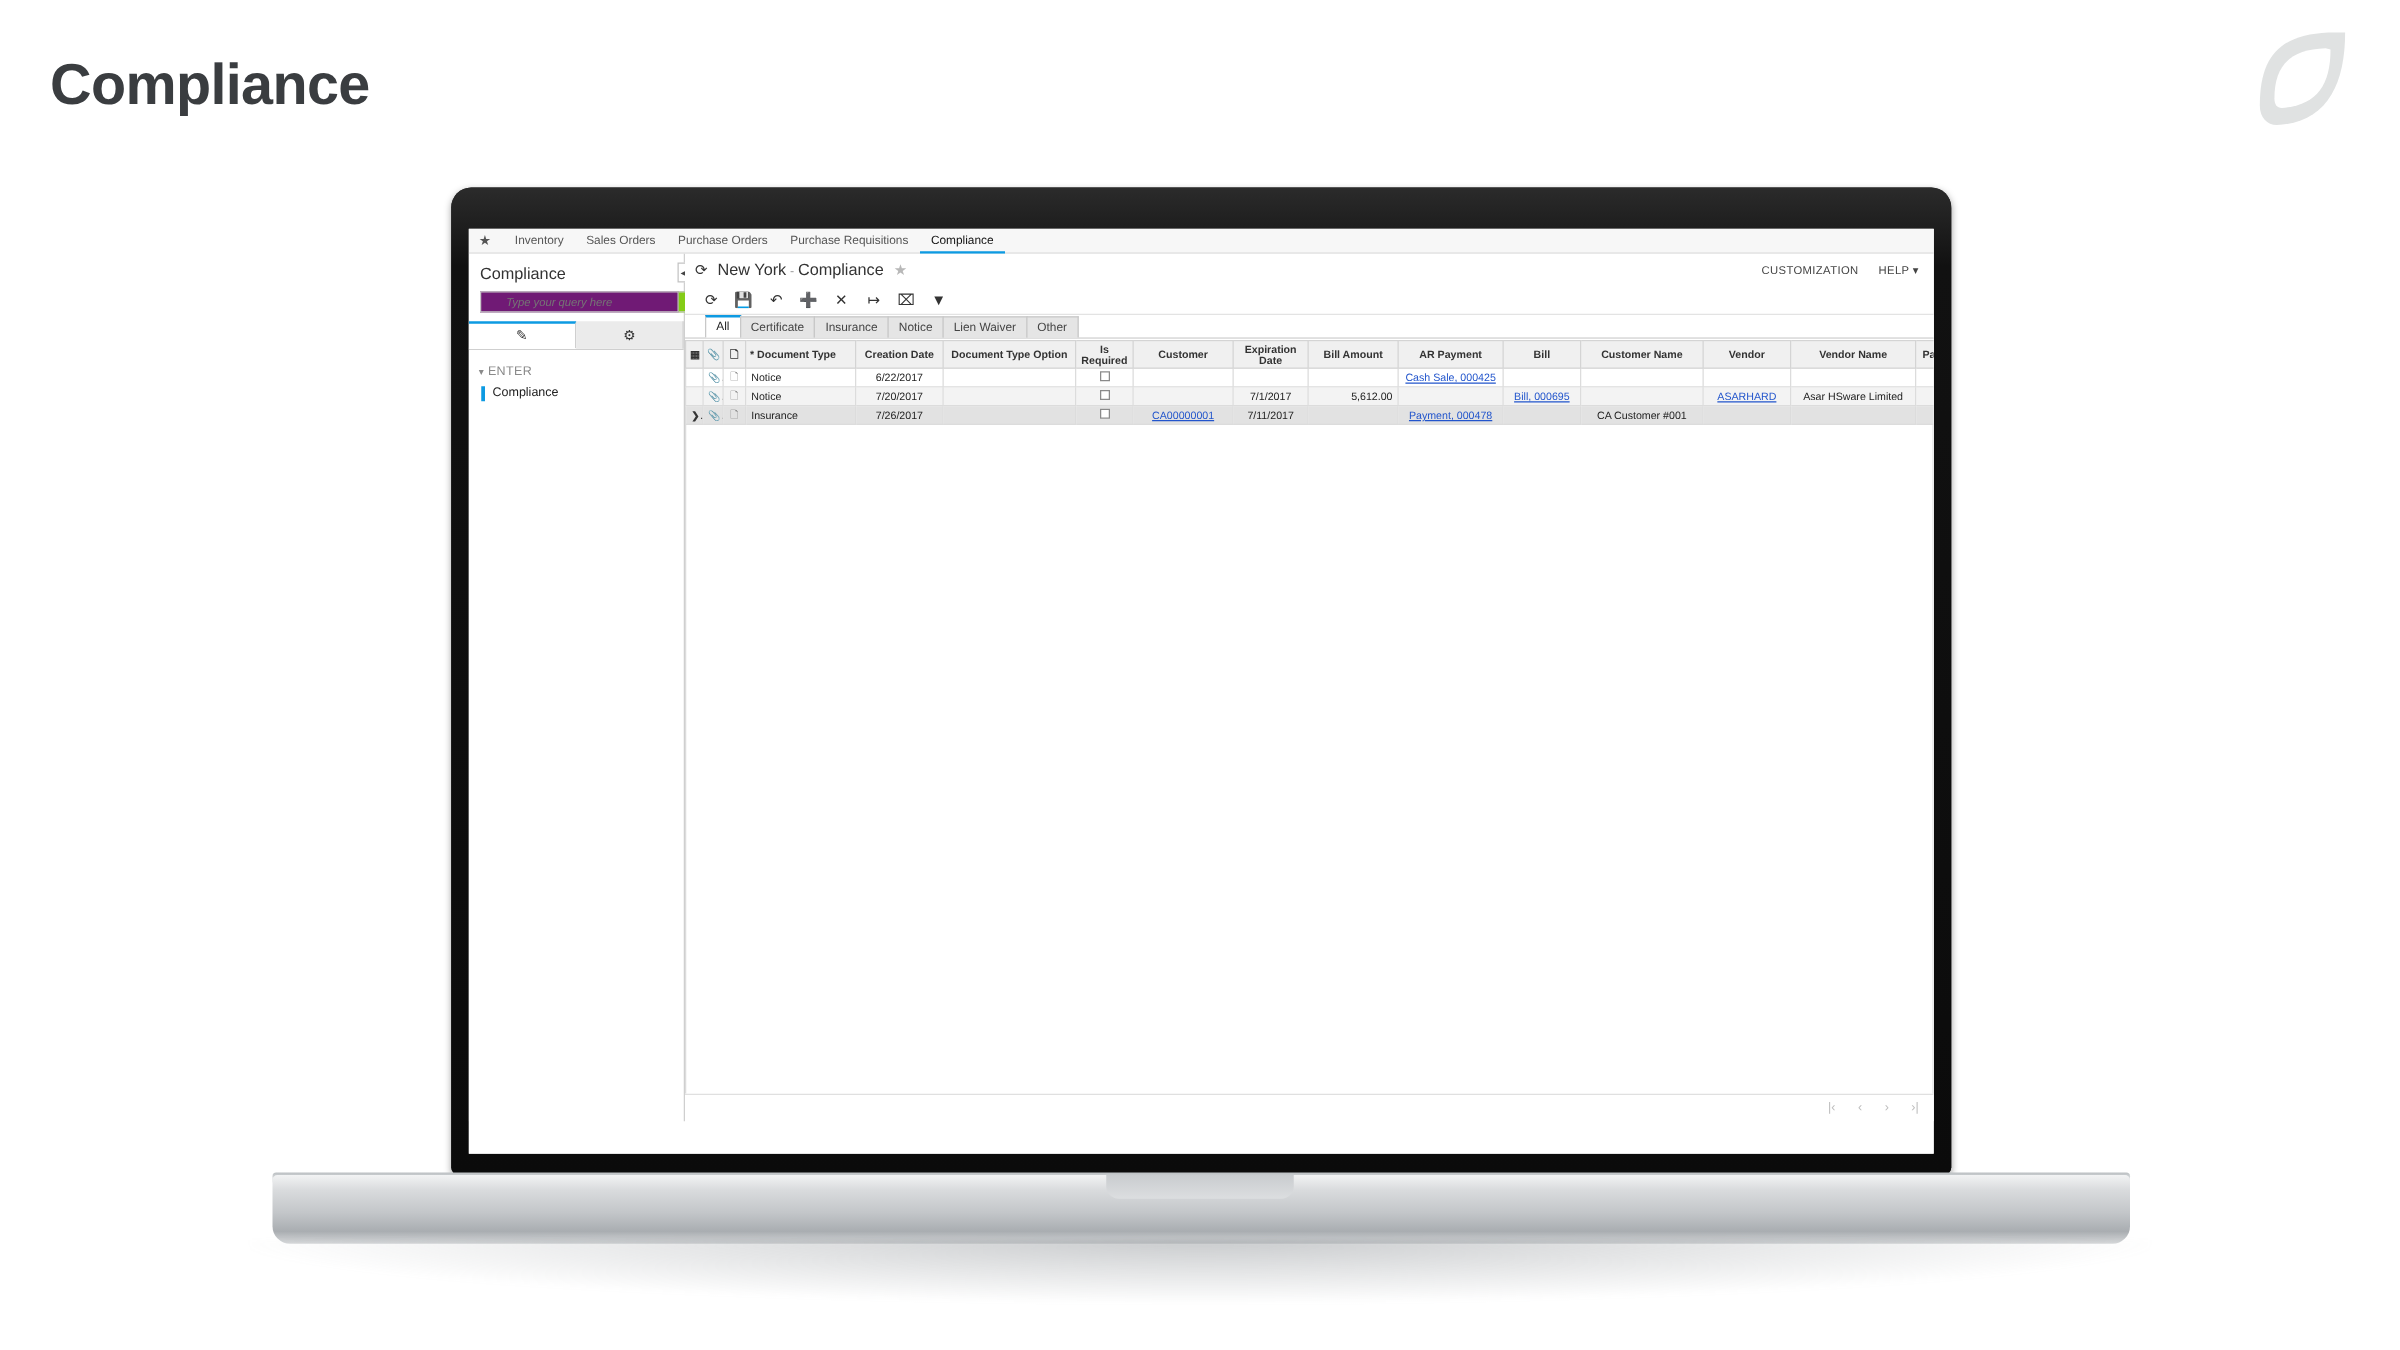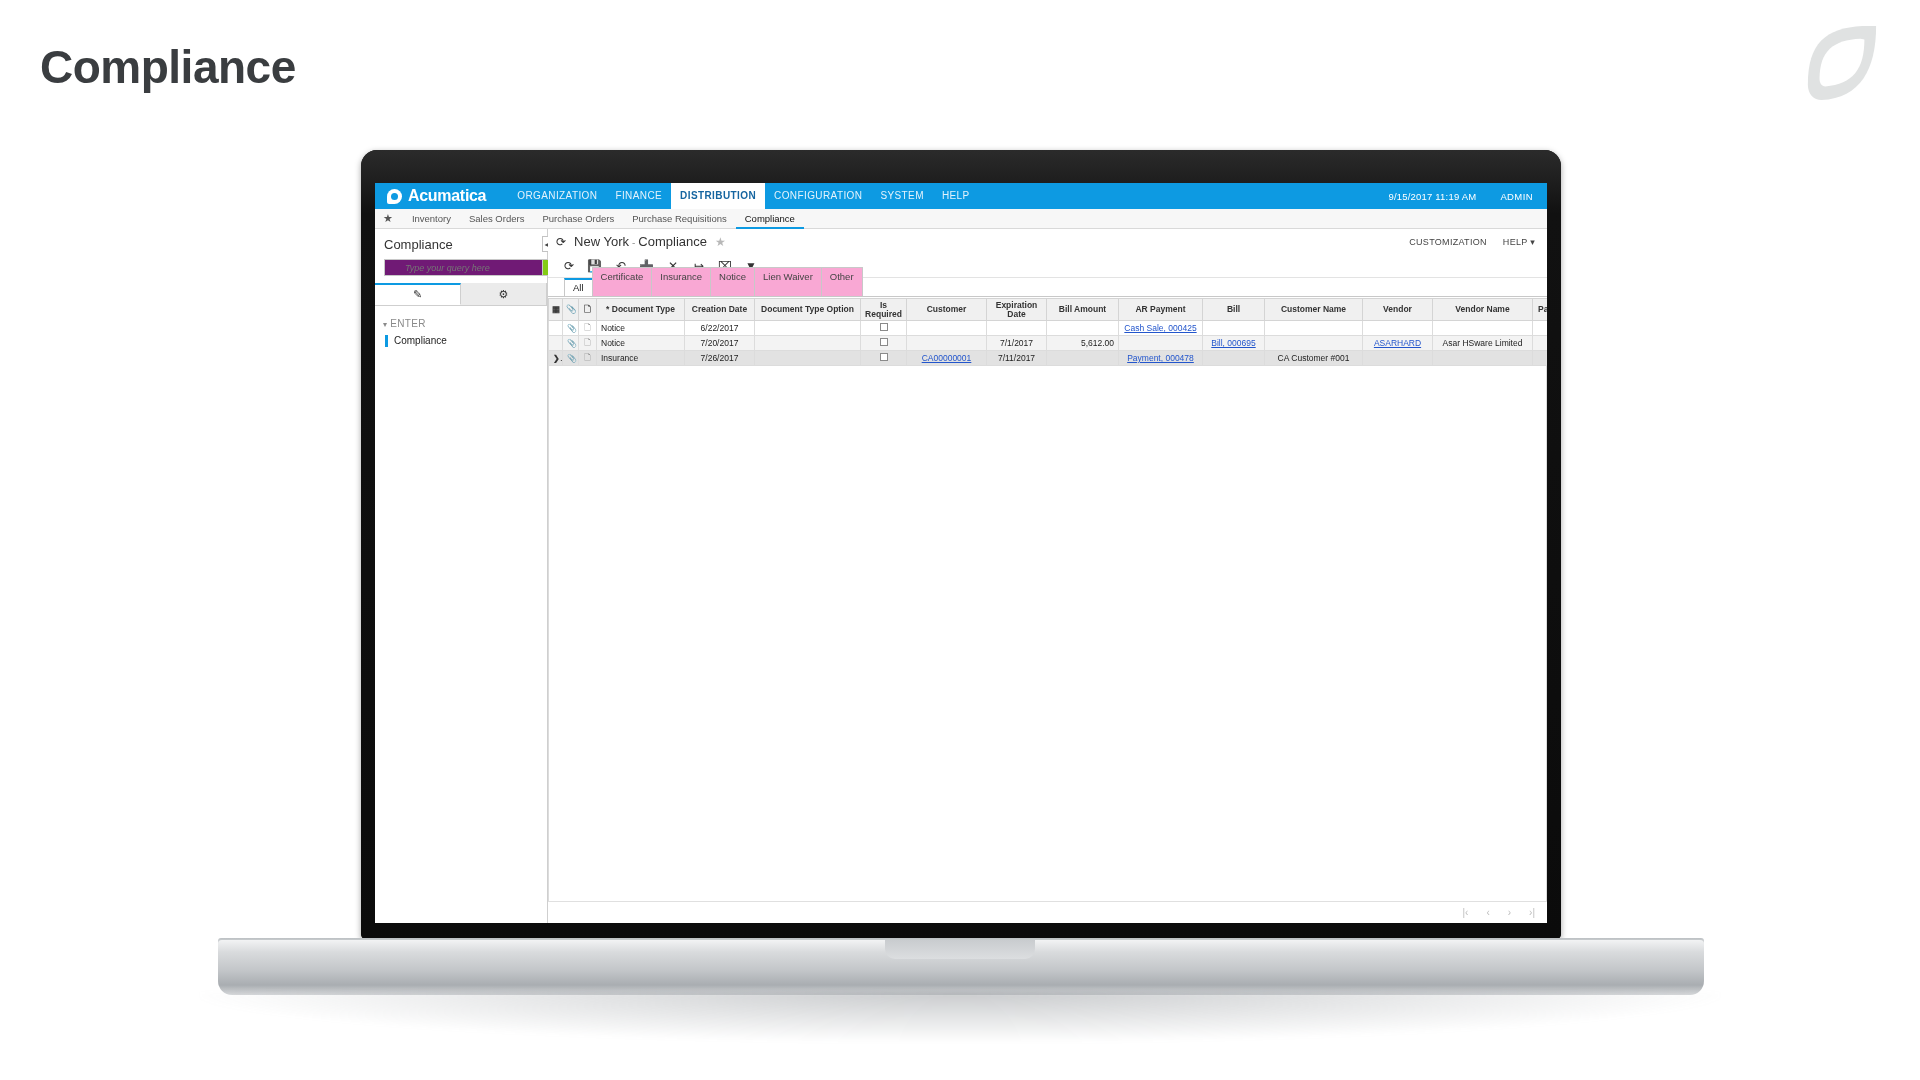--- a/index.html
+++ b/index.html
@@ -141,35 +141,35 @@
   .hdr-link { font-size:9px; color:#444; letter-spacing:.3px; }
 
   .toolbar { display:flex; align-items:center; height:24px; padding-left:8px;
              border-bottom:1px solid #e3e3e3; }
   .tb-ico { width:26px; height:22px; display:flex; align-items:center; justify-content:center;
             font-size:12px; color:#333; }
   .tb-ico.disabled { color:#c2c2c2; }
 
   .tabstrip { display:flex; align-items:flex-end; height:19px; padding-left:16px;
               border-bottom:1px solid #c8c8c8; background:#fff; }
-  .tab { font-size:9.5px; color:#444; padding:0 8px; height:29px; line-height:17px;
-         background:#f9a8d4; border:1px solid #c8c8c8; border-bottom:none; margin-right:-1px; }
+  .tab { font-size:9.5px; color:#444; padding:0 8px; height:17px; line-height:17px;
+         background:#e5e5e5; border:1px solid #c8c8c8; border-bottom:none; margin-right:-1px; }
   .tab.active { background:#fff; border-top:2px solid #0d9ae2; color:#222;
                 height:18px; line-height:16px; }
 
   
   .grid-wrap { flex:1; display:flex; flex-direction:column; border-top:1px solid #fff;
                overflow:hidden; }
   table.grid { border-collapse:collapse; table-layout:fixed; width:100%; }
   table.grid th {
     background:#f0f0f0; border:1px solid #d4d4d4; font-size:8.5px; font-weight:bold;
     color:#333; height:22px; padding:1px 3px; text-align:center; line-height:9px;
     vertical-align:middle;
   }
-  table.grid th.left { text-align:center; }
+  table.grid th.left { text-align:left; }
   table.grid td {
     border:1px solid #dcdcdc; font-size:8.5px; color:#222; height:14px;
     padding:0 4px; white-space:nowrap; overflow:hidden; text-overflow:ellipsis;
   }
   tr.alt td { background:#f3f3f3; }
   tr.selected td { background:#e2e2e2; }
   td.num { text-align:right; }
   td.ctr { text-align:center; }
   .link { color:#2255cc; text-decoration:underline; cursor:pointer; }
   .cellbox { width:8px; height:8px; border:1px solid #8a8a8a; background:#fff;
@@ -192,38 +192,20 @@
   <path d="M64 18 C64 48 52 64 24 66 C20 66 18 63 18 58 C18 30 32 18 60 17 Z" fill="#ffffff"></path>
 </svg>
 
 <div id="laptop">
   <div class="lid"></div>
   <div class="lid-inner"></div>
 
   <div class="screen">
     <div class="app">
 
-      <div class="topbar">
-        <div class="logo-wrap">
-          <div class="logo-mark"></div>
-          <div class="logo-text">Acumatica</div>
-        </div>
-        <div class="topnav">
-          <div class="topnav-item">ORGANIZATION</div>
-          <div class="topnav-item">FINANCE</div>
-          <div class="topnav-item active">DISTRIBUTION</div>
-          <div class="topnav-item">CONFIGURATION</div>
-          <div class="topnav-item">SYSTEM</div>
-          <div class="topnav-item">HELP</div>
-        </div>
-        <div class="topbar-right">
-          <div class="clock">9/15/2017  11:19 AM</div>
-          <div class="userid">ADMIN</div>
-        </div>
-      </div>
 
       <div class="subbar">
         <div class="star-ico">★</div>
         <div class="subnav-item">Inventory</div>
         <div class="subnav-item">Sales Orders</div>
         <div class="subnav-item">Purchase Orders</div>
         <div class="subnav-item">Purchase Requisitions</div>
         <div class="subnav-item active">Compliance</div>
       </div>
 

